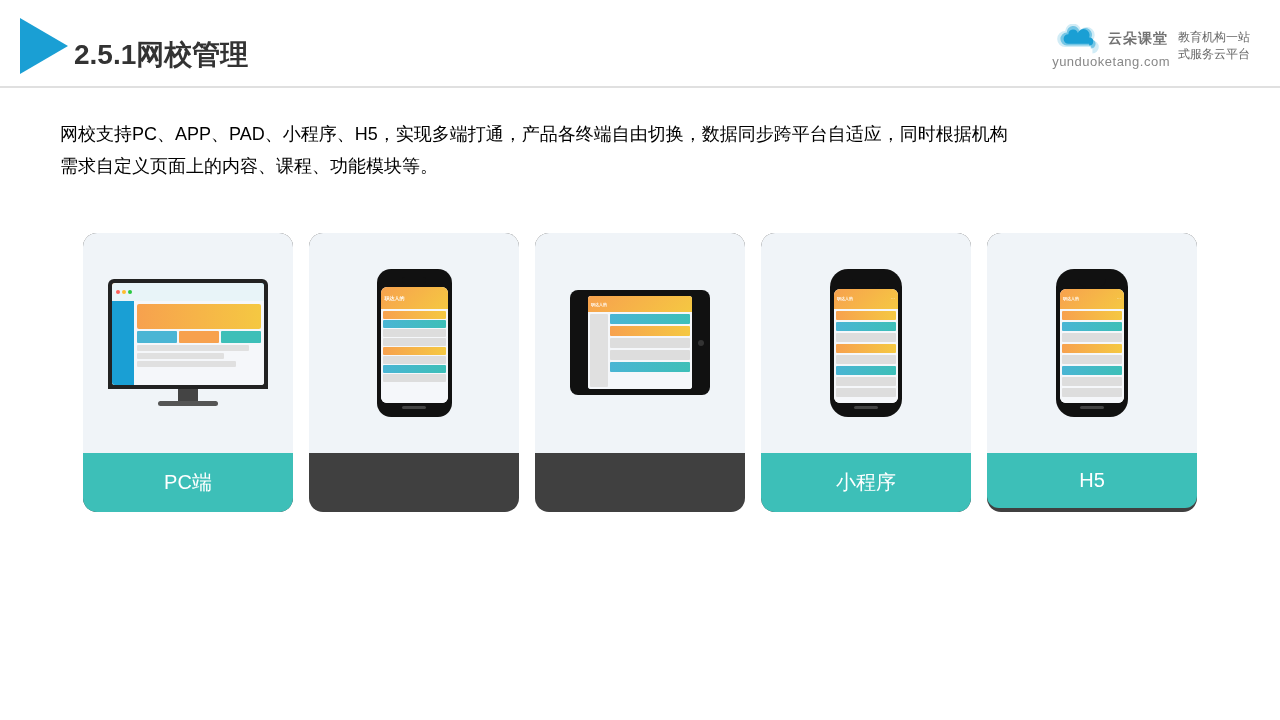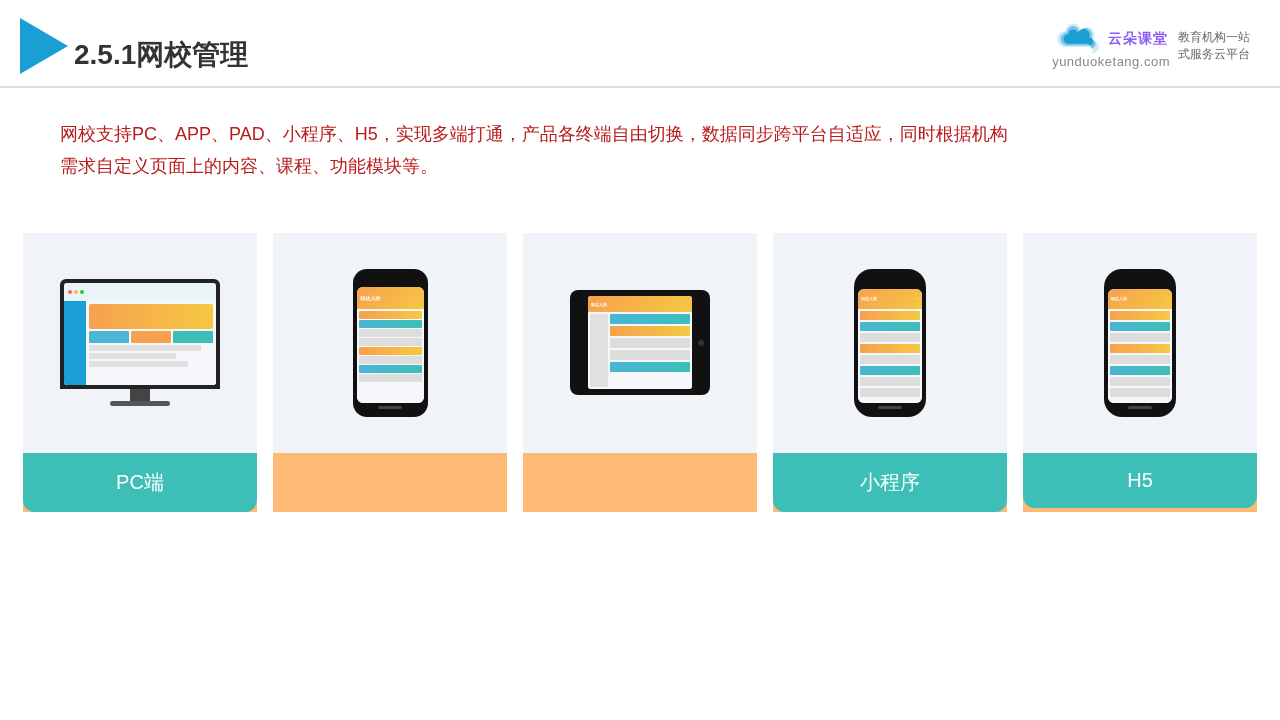--- a/index.html
+++ b/index.html
@@ -51,57 +51,57 @@
       display: flex;
       align-items: center;
       gap: 6px;
     }
     .cloud-icon-svg {
       width: 48px;
       height: 30px;
     }
     .brand-name-cn {
       font-size: 14px;
-      color: #8b5cf6;
+      color: #737373;
       font-weight: 600;
       letter-spacing: 1px;
     }
     .brand-name-en {
       font-size: 13px;
       color: #888;
       letter-spacing: 0.5px;
     }
     .brand-tagline {
       font-size: 12px;
       color: #666;
       text-align: right;
       line-height: 1.4;
     }
 
     
     .description {
       padding: 30px 24px 20px 60px;
       font-size: 18px;
-      color: #b91c1c;
+      color: #000000;
       line-height: 1.8;
     }
 
     
     .cards-container {
       display: flex;
       justify-content: center;
       gap: 16px;
       padding: 20px 40px 30px 40px;
       margin-top: 10px;
     }
 
     .card {
-      background: #fdba74;
-      border-radius: 0;
-      width: 234px;
+      background: #404040;
+      border-radius: 14px;
+      width: 210px;
       display: flex;
       flex-direction: column;
       align-items: center;
       overflow: hidden;
       flex-shrink: 0;
     }
 
     .card-image-area {
       width: 100%;
       height: 220px;

